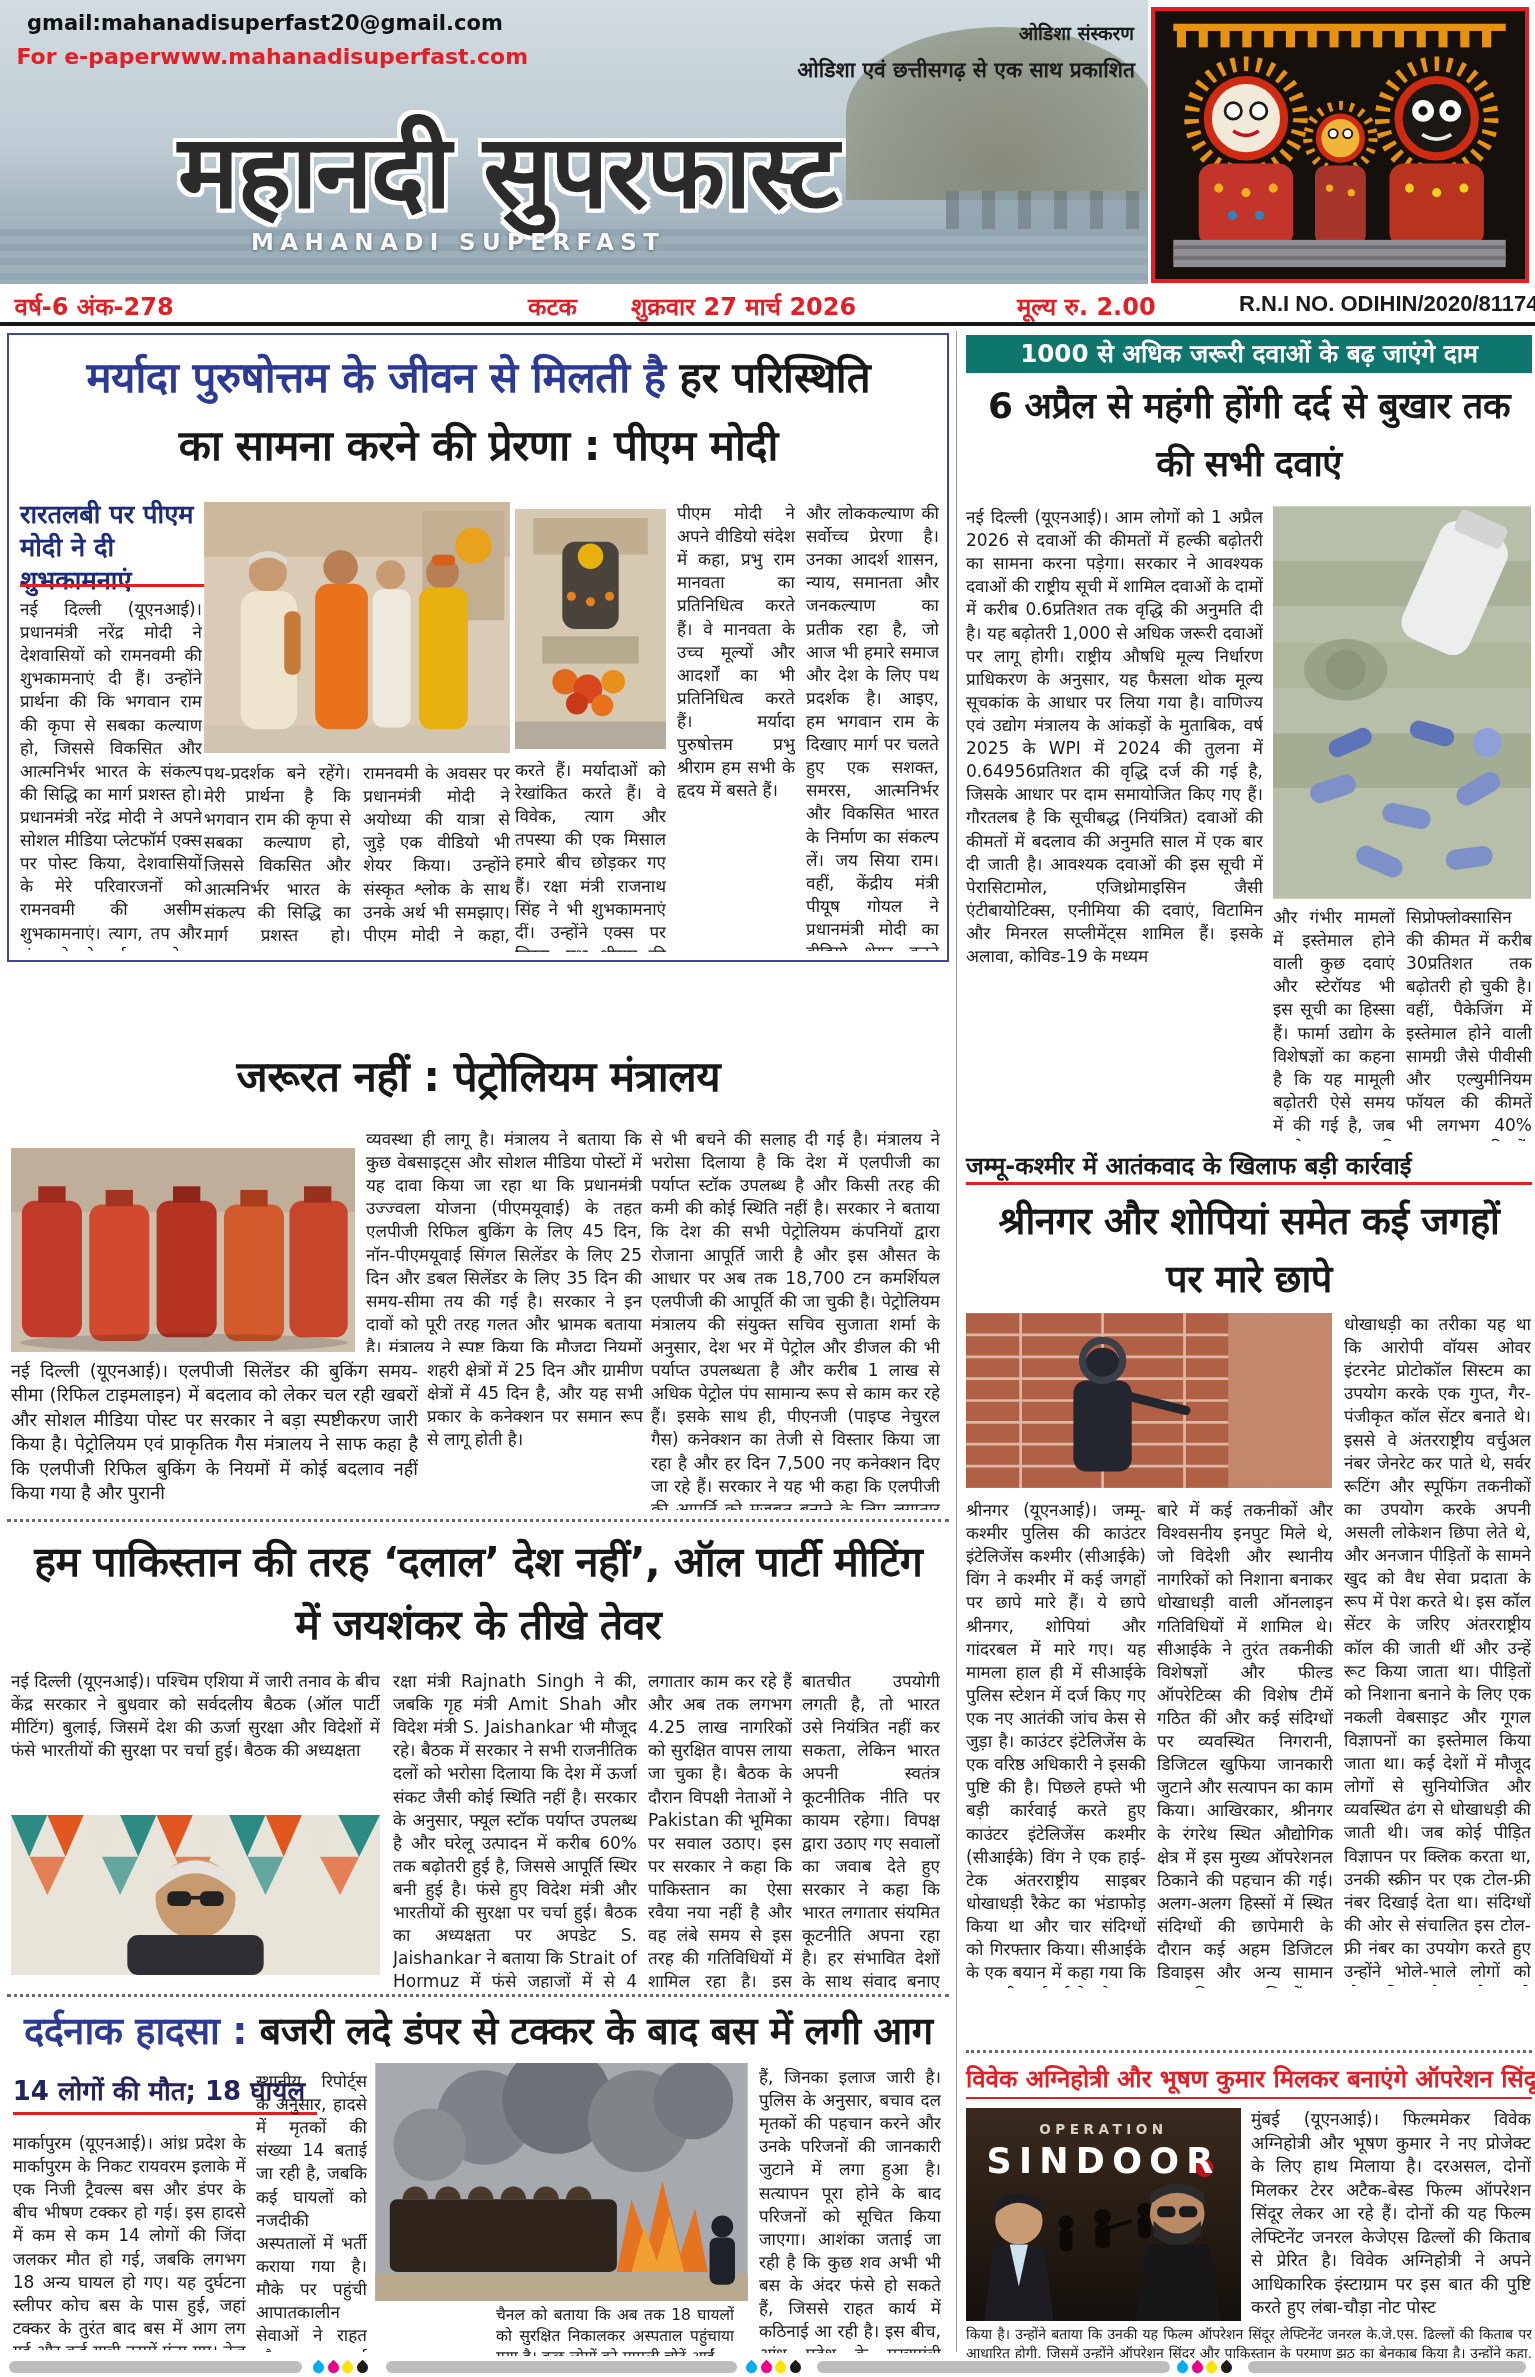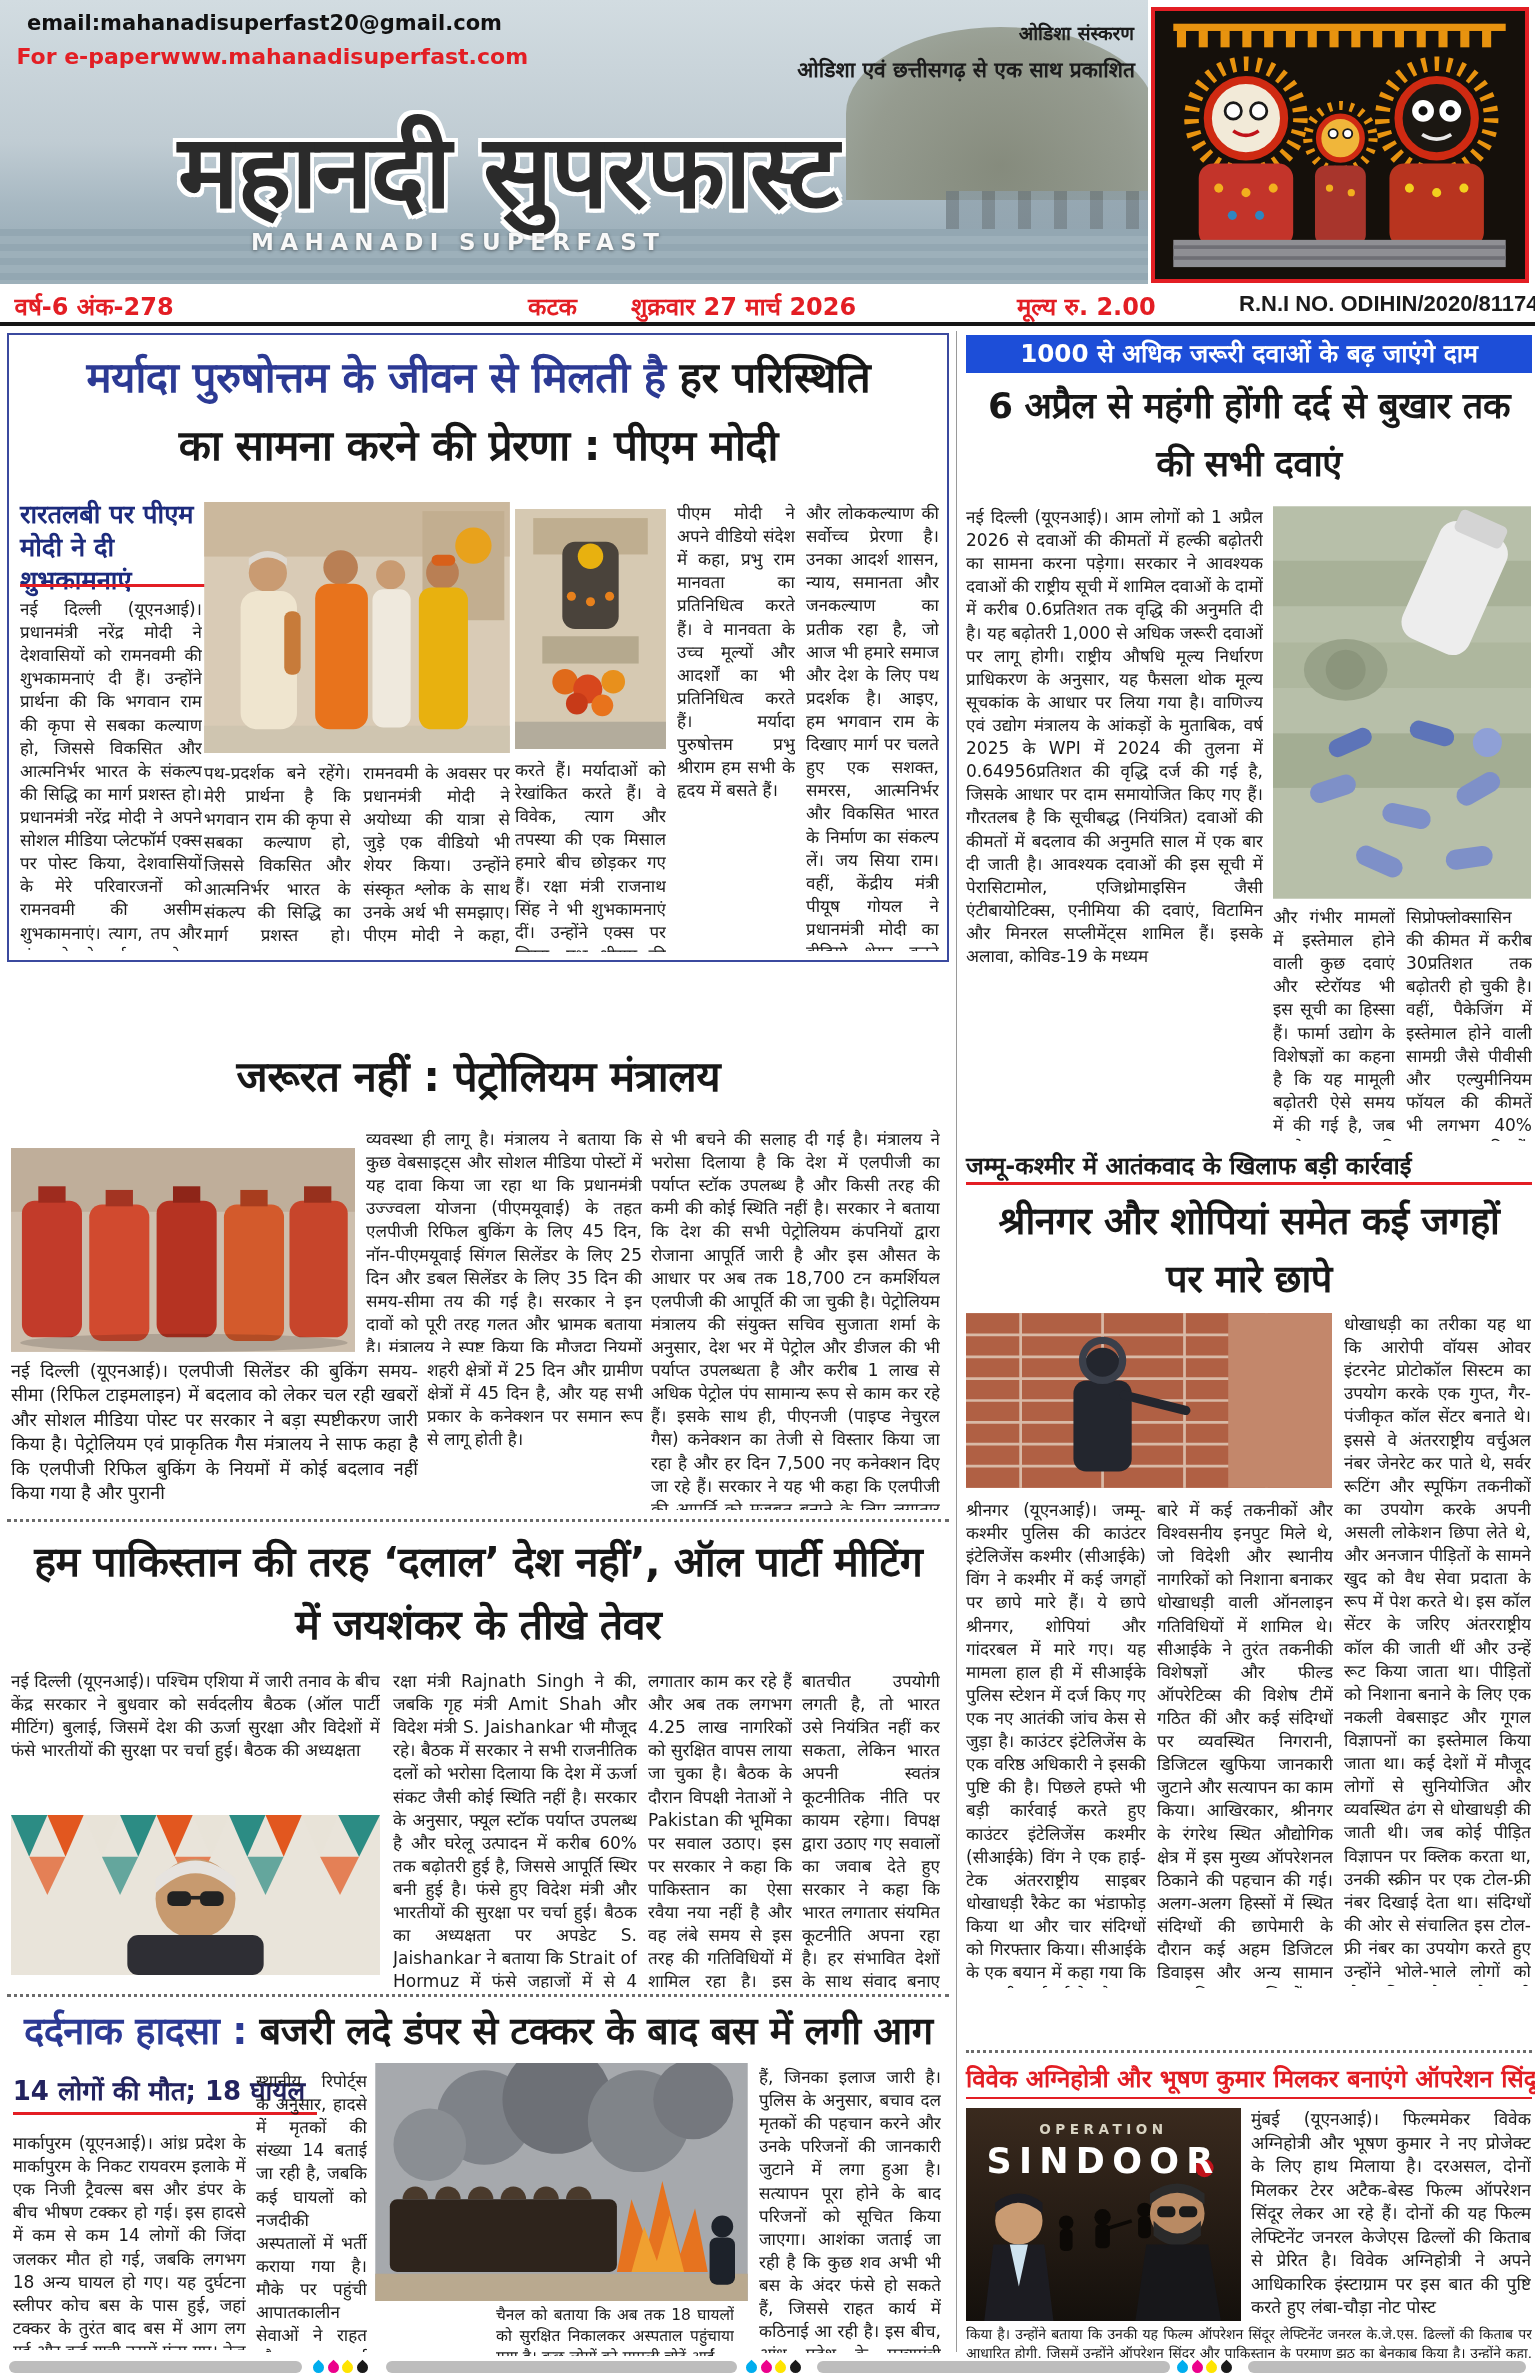--- a/index.html
+++ b/index.html
@@ -14,41 +14,41 @@
   .dotted-sep{border-top:3.6px dotted #6b6b6b;height:0;}
   .vrule{border-left:1.8px solid #9a9a9a;width:0;}
   .photo{overflow:hidden;}
   .masthead{font-size:102px;font-weight:900;color:#2b2b2b;white-space:nowrap;letter-spacing:-1.8px;
     text-shadow:-3.6px -3.6px 0 #fff,3.6px -3.6px 0 #fff,-3.6px 3.6px 0 #fff,3.6px 3.6px 0 #fff,
                 0 -3.6px 0 #fff,0 3.6px 0 #fff,-3.6px 0 0 #fff,3.6px 0 0 #fff;}
   .mast-en{font-size:23px;font-weight:700;color:#f8f8f8;letter-spacing:6.4px;
            text-shadow:0 0.9px 3.6px rgba(0,0,0,.45);}
   .dateline{font-size:24px;font-weight:800;color:#e31e24;white-space:nowrap;}
   .rni{font-size:22px;font-weight:700;color:#1b1b1b;font-family:"Liberation Sans",sans-serif;white-space:nowrap;}
-  .banner{background:#1d4ed8;color:#fff;font-weight:800;font-size:24.6px;text-align:center;line-height:38px;white-space:nowrap;}
+  .banner{background:#0f766e;color:#fff;font-weight:800;font-size:24.6px;text-align:center;line-height:38px;white-space:nowrap;}
   .drop{width:11px;height:11px;border-radius:0 50% 50% 50%;transform:rotate(45deg);display:inline-block;margin-right:3.6px;}
   .bar{background:#bdbdbd;border-radius:7.3px;height:12px;}
   .underline-red{background:#e31e24;height:2.7px;}
 </style>
 </head>
 <body>
 
 <div class="page">
 
   <div class="abs photo" style="left:0;top:0;width:1148px;height:284px;
               background:linear-gradient(180deg,#d2dce1 0%,#c0ccd3 50%,#a7b8c2 72%,#90a5b1 100%);">
     <div class="abs" style="left:846px;top:27px;width:309px;height:173px;border-radius:50% 50% 0 0;
                 background:radial-gradient(ellipse at 50% 80%,#7d816f 0%,#8d9283 60%,#9fa99f 100%);opacity:.85;"></div>
     <div class="abs" style="left:946px;top:191px;width:202px;height:55px;
                 background:repeating-linear-gradient(90deg,#6e7a80 0 12.7px,#8ea0ab 12.7px 36px);opacity:.7;"></div>
     <div class="abs" style="left:0;top:229px;width:1148px;height:55px;
                 background:repeating-linear-gradient(180deg,#93a7b2 0 7.3px,#9db0ba 7.3px 14.6px);"></div>
   </div>
 
-  <div class="abs" style="left:27px;top:11px;font-size:21px;font-weight:700;color:#111;">email:mahanadisuperfast20@gmail.com</div>
+  <div class="abs" style="left:27px;top:11px;font-size:21px;font-weight:700;color:#111;">gmail:mahanadisuperfast20@gmail.com</div>
   <div class="abs" style="left:16.4px;top:44px;font-size:22px;font-weight:800;color:#e31e24;">For e-paperwww.mahanadisuperfast.com</div>
   <div class="abs" style="left:932px;top:20px;width:202px;text-align:right;font-size:19px;font-weight:800;color:#1b1b1b;">ओडिशा संस्करण</div>
   <div class="abs" style="left:637px;top:55px;width:498px;text-align:right;font-size:21px;font-weight:800;color:#1b1b1b;">ओडिशा एवं छत्तीसगढ़ से एक साथ प्रकाशित</div>
 
   <div class="abs masthead" style="left:178px;top:98px;">महानदी सुपरफास्ट</div>
   <div class="abs mast-en" style="left:251px;top:229px;">MAHANADI SUPERFAST</div>
 
   <div class="abs photo" style="left:1151px;top:7.3px;width:378px;height:276px;border:4.5px solid #e31e24;box-sizing:border-box;background:#15100b;">
     <svg width="369" height="267" viewBox="0 0 406 294">
       <rect x="0" y="0" width="406" height="294" fill="#15100b"></rect>

